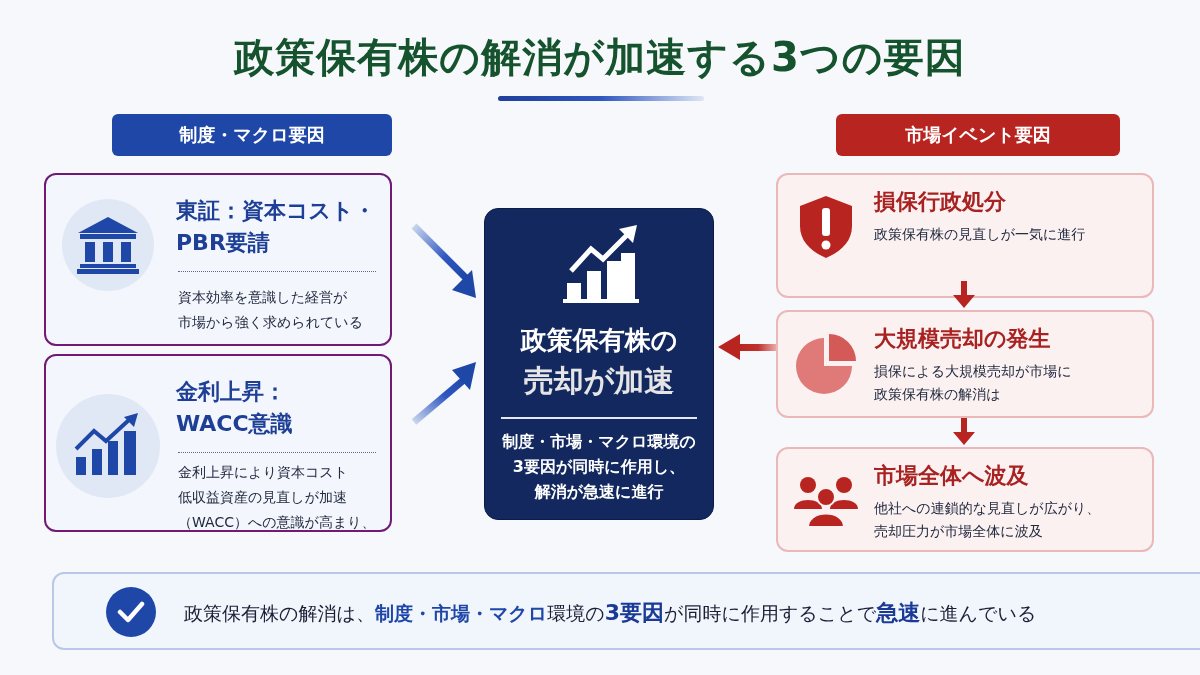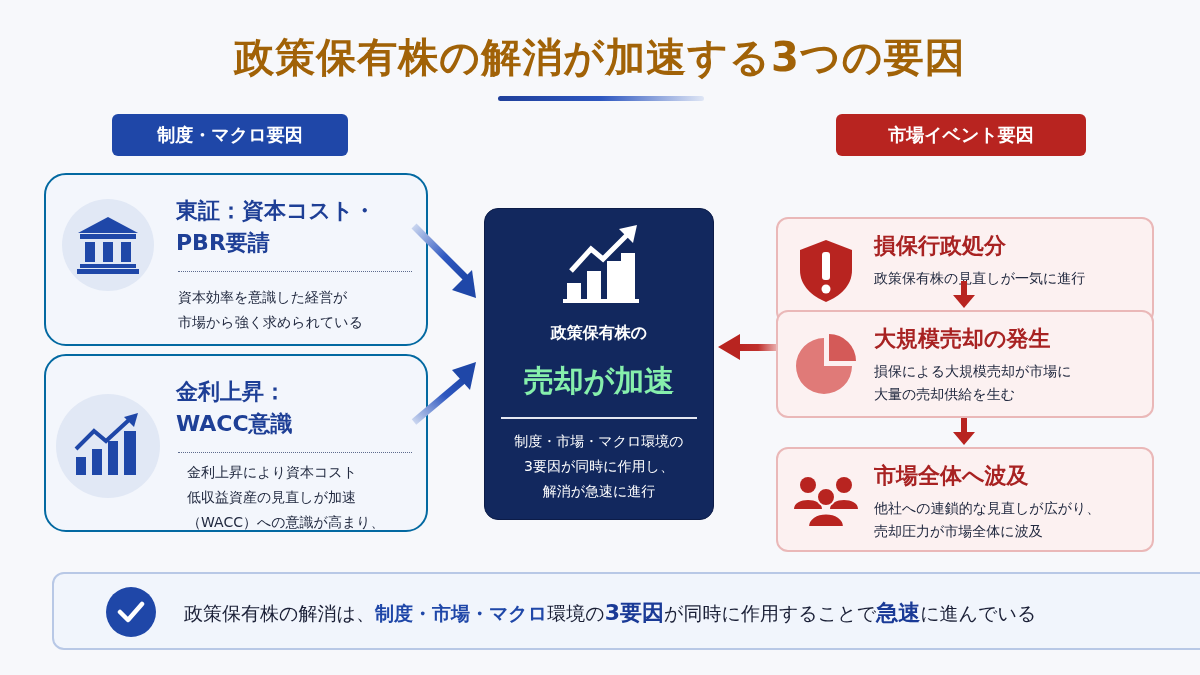--- a/index.html
+++ b/index.html
@@ -6,38 +6,38 @@
   html, body { width: 1200px; height: 675px; overflow: hidden; }
   body {
     background: #f7f8fb;
     font-family: "DejaVu Sans", "Liberation Sans", sans-serif;
     position: relative;
     color: #1a1f36;
   }
   .title {
     position: absolute; left: 0; top: 30px; width: 1200px;
     text-align: center; font-size: 40px; font-weight: bold;
-    color: #a16207; letter-spacing: 1px;
+    color: #14532d; letter-spacing: 1px;
   }
   .title-underline {
     position: absolute; left: 498px; top: 96px; width: 206px; height: 5px;
     border-radius: 3px;
     background: linear-gradient(90deg, #1f3f9a 0%, #2e57c0 50%, #dfe6f5 100%);
   }
   .cat-badge {
     position: absolute; top: 114px; height: 42px; border-radius: 6px;
     color: #fff; font-weight: bold; font-size: 18px;
     display: flex; align-items: center; justify-content: center;
   }
-  .cat-left { left: 112px; width: 236px; background: #1f47a8; }
-  .cat-right { left: 836px; width: 250px; background: #b82420; }
+  .cat-left { left: 112px; width: 280px; background: #1f47a8; }
+  .cat-right { left: 836px; width: 284px; background: #b82420; }
 
   .lcard {
-    position: absolute; left: 44px; width: 384px;
-    background: #f3f6fc; border: 2px solid #0369a1; border-radius: 22px;
+    position: absolute; left: 44px; width: 348px;
+    background: #f3f6fc; border: 2px solid #701a75; border-radius: 12px;
   }
   .lcard1 { top: 173px; height: 173px; }
   .lcard2 { top: 354px; height: 178px; }
   .lcard .icon-circle {
     position: absolute; left: 16px; width: 92px; height: 92px;
     border-radius: 50%; background: #e1e8f5;
     display: flex; align-items: center; justify-content: center;
   }
   .lcard1 .icon-circle { top: 24px; }
   .lcard2 .icon-circle { top: 30px; }
@@ -49,50 +49,50 @@
     position: absolute; left: 132px; right: 14px;
     border-top: 1.5px dotted #5d6b8e;
   }
   .lcard1 .divider { top: 96px; }
   .lcard2 .divider { top: 96px; }
   .lcard .cdesc {
     position: absolute; left: 132px; width: 226px;
     font-size: 14px; color: #222a40; line-height: 25px;
   }
   .lcard1 .cdesc { top: 110px; }
-  .lcard2 .cdesc { top: 104px; margin-left: 9px; }
+  .lcard2 .cdesc { top: 104px; }
 
   .center-box {
     position: absolute; left: 484px; top: 208px; width: 230px; height: 312px;
     background: #12285e; border-radius: 14px; border: 1px solid #0c1c48;
     color: #fff; text-align: center;
   }
   .center-box .cicon { position: absolute; left: 78px; top: 16px; }
   .center-box .line1 {
     position: absolute; left: 0; top: 114px; width: 100%;
-    font-size: 16px; font-weight: bold;
+    font-size: 26px; font-weight: bold;
   }
   .center-box .line2 {
     position: absolute; left: 0; top: 152px; width: 100%;
-    font-size: 30px; font-weight: bold; color: #86efac;
+    font-size: 30px; font-weight: bold; color: #e5e5e5;
   }
   .center-box .cdiv {
     position: absolute; left: 16px; right: 16px; top: 208px;
     border-top: 2px solid #e4e8f2;
   }
   .center-box .cdesc {
     position: absolute; left: 0; top: 220px; width: 100%;
-    font-size: 14px; font-weight: normal; line-height: 25px;
+    font-size: 16px; font-weight: bold; line-height: 25px;
   }
 
   .rcard {
     position: absolute; left: 776px; width: 378px;
     background: #fcf1f1; border: 2px solid #eab8b8; border-radius: 12px;
   }
-  .rcard1 { top: 173px; height: 107px; margin-top: 44px; }
+  .rcard1 { top: 173px; height: 125px; }
   .rcard2 { top: 310px; height: 108px; }
   .rcard3 { top: 447px; height: 105px; }
   .rcard .ricon { position: absolute; left: 16px; top: 20px; width: 64px; height: 64px; display:flex; align-items:center; justify-content:center; }
   .rcard .rtitle {
     position: absolute; left: 96px; top: 12px;
     font-size: 22px; font-weight: bold; color: #a82222;
   }
   .rcard .rdesc {
     position: absolute; left: 96px; top: 48px; width: 270px;
     font-size: 14px; color: #222a40; line-height: 23px;
@@ -245,21 +245,21 @@
 <div class="rcard rcard2">
   <div class="ricon">
     <svg width="64" height="64" viewBox="0 0 64 64">
       <path d="M30 6 A28 28 0 1 0 58 34 L30 34 Z" fill="#e07a78"></path>
       <path d="M35 2 L35 29 L62 29 A27 27 0 0 0 35 2 Z" fill="#d45a58"></path>
     </svg>
   </div>
   <div class="rtitle">大規模売却の発生</div>
   <div class="rdesc">
     <div>損保による大規模売却が市場に</div>
-    <div>大量の売却供給を生む</div>
+    <div>政策保有株の解消は</div>
   </div>
 </div>
 
 <svg class="down-arrow" style="top:418px;" width="22" height="28">
   <rect x="8" y="0" width="6" height="16" fill="#b82420"></rect>
   <polygon points="0,14 22,14 11,27" fill="#b82420"></polygon>
 </svg>
 
 <div class="rcard rcard3">
   <div class="ricon">

